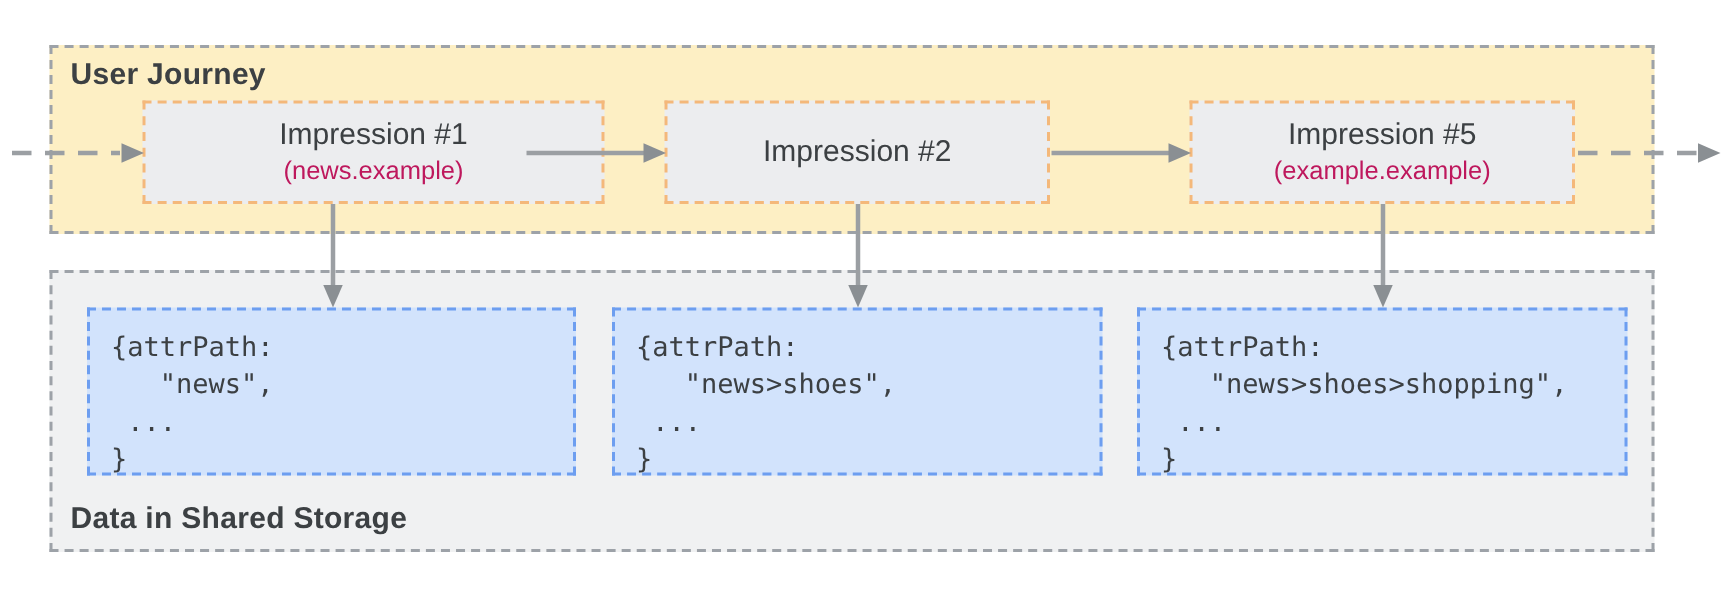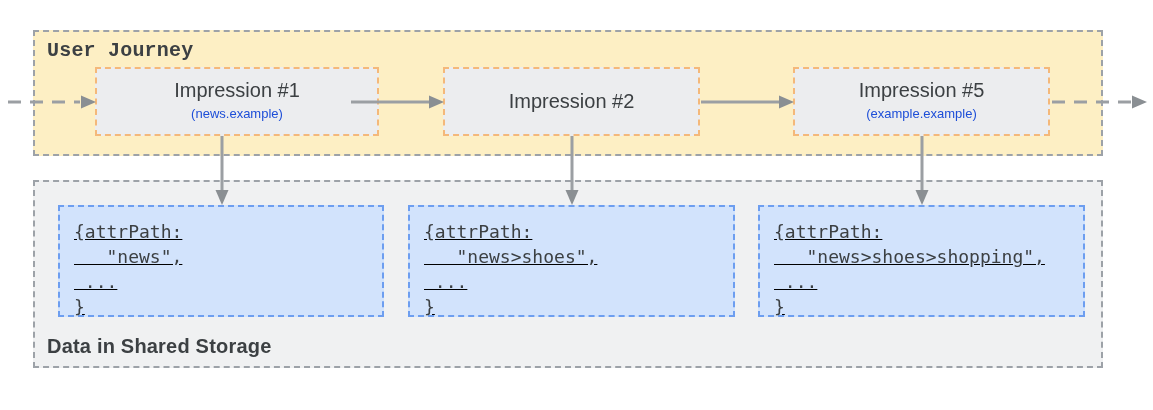--- a/index.html
+++ b/index.html
@@ -38,62 +38,60 @@
     position: absolute;
     font-size: 20px;
     font-weight: bold;
     color: #3C4043;
     letter-spacing: 0.2px;
     white-space: nowrap;
   }
   .journey-label {
     left: 12px;
     top: 7px;
-    font-family: Liberation Mono, monospace;
   }
   .storage-label {
     left: 12px;
     bottom: 8px;
     margin-top: 23px;
   }
   .impression {
     position: absolute;
     box-sizing: border-box;
     top: 35px;               
     height: 69px;
     background: #ECEDEF;
     border: 2px dashed #F4B87A;
     display: flex;
     flex-direction: column;
     align-items: center;
     justify-content: center;
     text-align: center;
   }
-  .impression-1 { left: 60px;  width: 284px; }
+  .impression-1 { left: 60px;  width: 308px; }
   .impression-2 { left: 408px; width: 257px; text-align: right; }
   .impression-3 { left: 758px; width: 257px; }
   .imp-title {
     font-size: 20px;
     line-height: 25px;
     color: #3C4043;
   }
   .imp-subtitle {
-    font-size: 13px;
+    font-size: 17px;
     line-height: 22px;
-    color: #1d4ed8;
+    color: #be185d;
   }
   .storage-box {
     position: absolute;
     box-sizing: border-box;
     top: 23px;               
     height: 112px;
     background: #D2E3FC;
     border: 2px dashed #6D9EF0;
     padding: 12px 14px;
-    text-decoration: underline;
   }
   .storage-box-1 { left: 23px;  width: 326px; }
   .storage-box-2 { left: 373px; width: 327px; }
   .storage-box-3 { left: 723px; width: 327px; }
   .storage-box pre {
     margin: 0;
     font-family: "DejaVu Sans Mono", "Liberation Mono", monospace;
     font-size: 18px;
     line-height: 25px;
     color: #3C4043;

